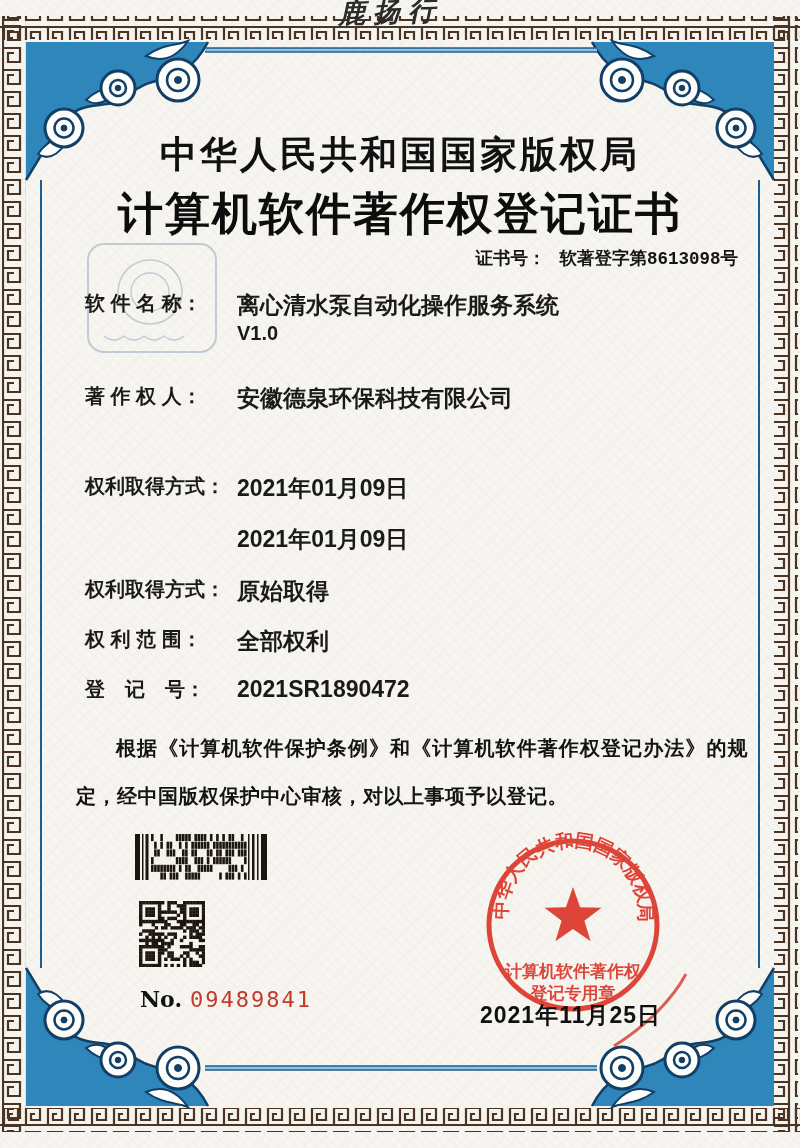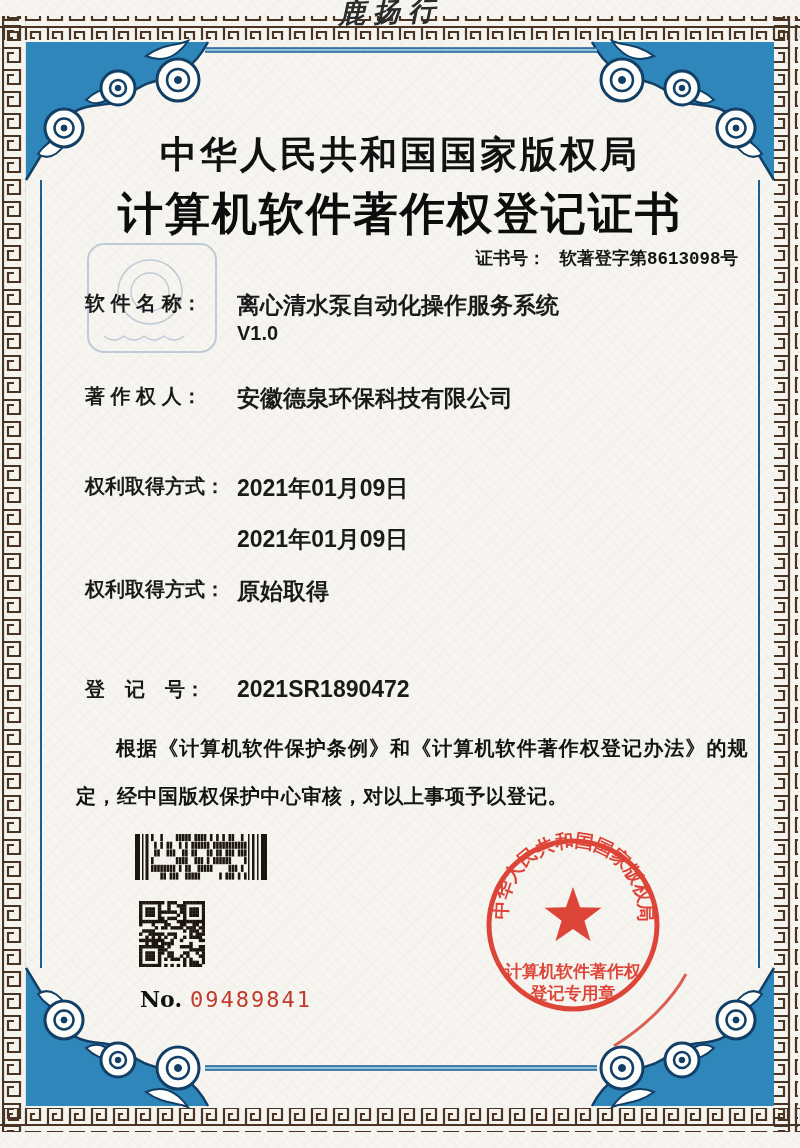--- a/index.html
+++ b/index.html
@@ -141,20 +141,24 @@
 
   <div class="row" style="top:524px">
     <span class="val">2021年01月09日</span>
   </div>
 
   <div class="row" style="top:576px">
     <span class="lbl">权利取得方式：</span>
     <span class="val">原始取得</span>
   </div>
 
+  <div class="row" style="top:626px">
+    <span class="lbl">权 利 范 围：</span>
+    <span class="val">全部权利</span>
+  </div>
 
   <div class="row" style="top:676px">
     <span class="lbl">登　记　号：</span>
     <span class="val">2021SR1890472</span>
   </div>
 
   <div class="paragraph">根据《计算机软件保护条例》和《计算机软件著作权登记办法》的规定，经中国版权保护中心审核，对以上事项予以登记。</div>
 
   <svg class="codes" style="left:135px;top:834px" width="132" height="48" id="pdf417">
       <rect x="0" y="0" width="5" height="46" fill="#1d150f"></rect>
@@ -537,14 +541,15 @@
         <polygon points="95,57 102.1,77.3 123.5,77.7 106.4,90.7 112.6,111.3 95,99 77.4,111.3 83.6,90.7 66.5,77.7 87.9,77.3"></polygon>
         <text font-size="18.5" font-weight="bold" font-family="Liberation Sans, sans-serif">
           <textPath href="#sealArc" startOffset="0">中华人民共和国国家版权局</textPath>
         </text>
         <text x="95" y="147" text-anchor="middle" font-size="17" font-weight="bold" font-family="Liberation Sans, sans-serif">计算机软件著作权</text>
         <text x="95" y="169" text-anchor="middle" font-size="17" font-weight="bold" font-family="Liberation Sans, sans-serif">登记专用章</text>
       </g>
     </svg>
   </div>
 
+  <div class="issue-date">2021年11月25日</div>
 
 </div>
 
 </body></html>

